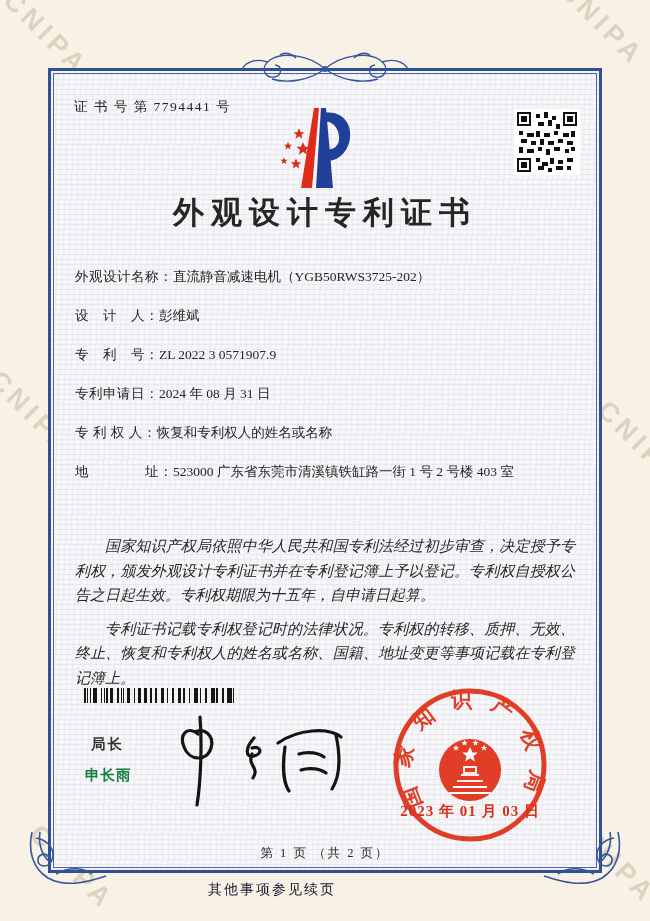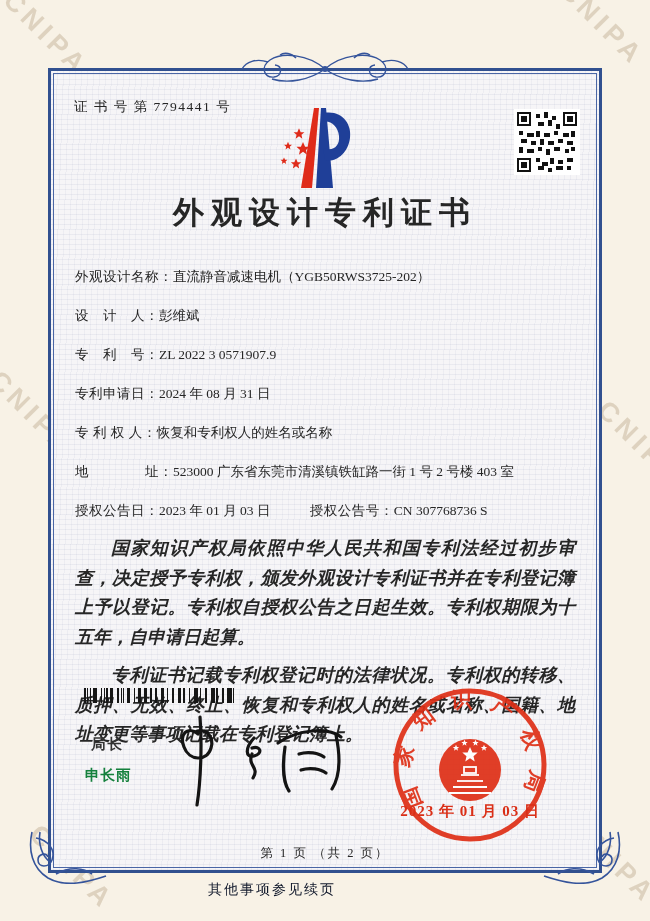--- a/index.html
+++ b/index.html
@@ -32,22 +32,22 @@
   .cert-no{left:74px;top:98px;font-size:13.5px;letter-spacing:1.5px;}
   .logo{left:280px;top:104px;}
   .qr{left:514px;top:109px;width:66px;height:66px;background:#fff;padding:3px;box-sizing:border-box;}
   .title{left:0;top:192px;width:650px;text-align:center;font-size:31px;font-weight:700;letter-spacing:7px;}
   
   .fields{left:75px;top:268px;width:500px;font-size:13.5px;line-height:17px;}
   .frow{margin-bottom:22px;white-space:nowrap;}
   .frow .lab{letter-spacing:0.5px;}
   .grant-no{margin-left:36px;}
   
-  .paras{left:75px;top:534px;width:500px;font-size:18px;line-height:1.64;
-         font-style:italic;text-align:justify;font-weight:bold;}
+  .paras{left:75px;top:534px;width:500px;font-size:15px;line-height:1.64;
+         font-style:italic;text-align:justify;}
   .paras p{margin:0 0 9px 0;text-indent:2em;}
   
   .barcode{left:84px;top:688px;width:150px;height:15px;
     background:
       repeating-linear-gradient(90deg,#161616 0 2px,transparent 2px 6px,#161616 6px 7px,transparent 7px 11px),
       repeating-linear-gradient(90deg,transparent 0 3px,#161616 3px 4px,transparent 4px 9px,#161616 9px 12px,transparent 12px 17px);
   }
   
   .sig-title{left:85px;top:735px;font-family:"Liberation Sans","DejaVu Sans",sans-serif;
              font-size:14.5px;font-weight:600;letter-spacing:2px;color:#333;margin-left:6px;}
@@ -192,24 +192,20 @@
   </div>
   <div class="frow">
     <span class="lab">专利申请日：</span><span>2024 年 08 月 31 日</span>
   </div>
   <div class="frow">
     <span class="lab">专 利 权 人：</span><span>恢复和专利权人的姓名或名称</span>
   </div>
   <div class="frow">
     <span class="lab">地　　　　址：</span><span>523000 广东省东莞市清溪镇铁缸路一街 1 号 2 号楼 403 室</span>
   </div>
-  <div class="frow">
-    <span class="lab">授权公告日：</span><span>2023 年 01 月 03 日</span>
-    <span class="lab grant-no">授权公告号：</span><span>CN 307768736 S</span>
-  </div>
 </div>
 
 <div class="abs paras">
   <p>国家知识产权局依照中华人民共和国专利法经过初步审查，决定授予专利权，颁发外观设计专利证书并在专利登记簿上予以登记。专利权自授权公告之日起生效。专利权期限为十五年，自申请日起算。</p>
   <p>专利证书记载专利权登记时的法律状况。专利权的转移、质押、无效、终止、恢复和专利权人的姓名或名称、国籍、地址变更等事项记载在专利登记簿上。</p>
 </div>
 
 <div class="abs barcode"></div>
 
 <div class="abs sig-title">局长</div>

